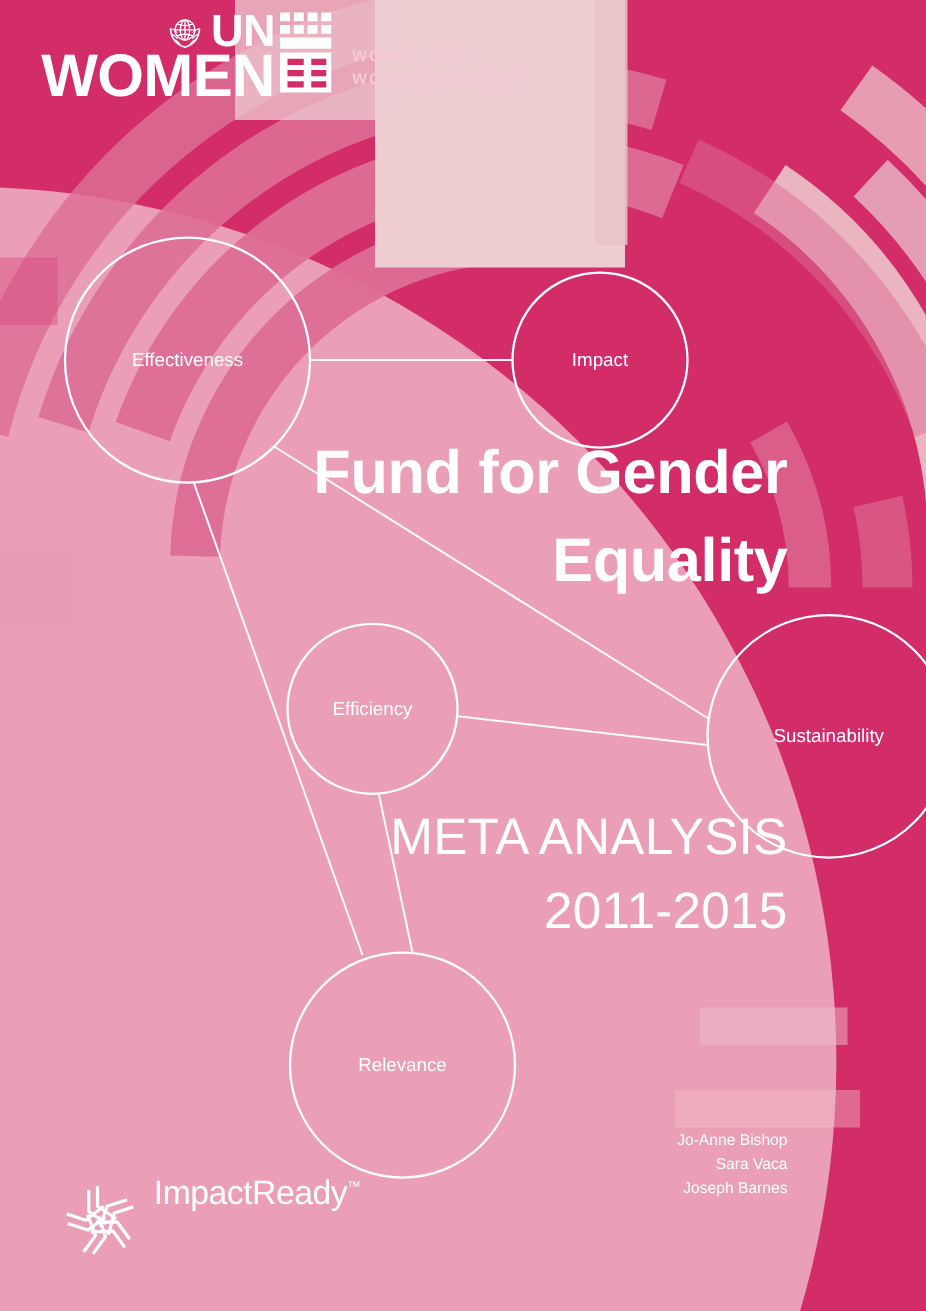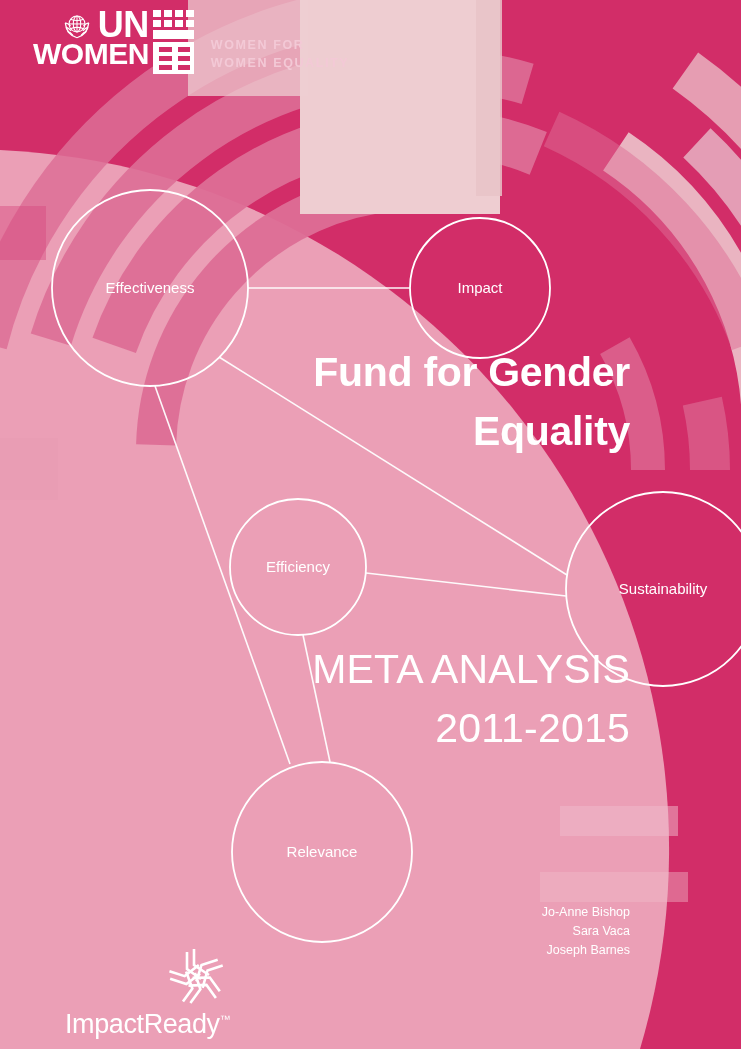--- a/index.html
+++ b/index.html
@@ -47,21 +47,21 @@
     height: 36px;
   }
   .un-emblem { width: 34px; height: 34px; display: block; }
   .un-word {
     color: #ffffff;
     font-weight: bold;
     letter-spacing: -0.5px;
     line-height: 0.92;
   }
   .un-un { font-size: 36px; margin-left: 4px; }
-  .un-women { font-size: 30px; margin-top: -3px; }
+  .un-women { font-size: 48px; margin-top: -3px; }
   .fge-mark { width: 46px; height: 68px; margin-left: 4px; margin-top: 1px; display:block; }
   .fge-tag {
     margin-left: 12px;
     margin-top: 29px;
     color: #f3c9d6;
     font-size: 12.5px;
     font-weight: bold;
     letter-spacing: 1.6px;
     line-height: 1.45;
     white-space: nowrap;
@@ -69,21 +69,21 @@
 
   
   .title-main {
     position: absolute;
     right: 111px;
     top: 343px;
     width: 420px;
     z-index: 5;
     text-align: right;
     color: #ffffff;
-    font-size: 41px;
+    font-size: 49px;
     font-weight: bold;
     line-height: 1.45;
     letter-spacing: -0.3px;
   }
   .title-sub {
     position: absolute;
     right: 111px;
     top: 640px;
     width: 460px;
     z-index: 5;
@@ -103,26 +103,25 @@
     text-align: right;
     color: #ffffff;
     font-size: 12.5px;
     font-weight: normal;
     line-height: 1.52;
   }
 
   
   .logo-ir {
     position: absolute;
-    left: 57px;
+    left: 47px;
     top: 941px;
     z-index: 6;
     display: flex;
-    align-items: flex-end;
-    flex-direction: column;
+    align-items: flex-start;
   }
   .ir-mark { width: 68px; height: 70px; display: block; }
   .ir-word {
     position: relative;
     margin-left: 8px;
     color: #ffffff;
     font-size: 27px;
     line-height: 1;
     letter-spacing: -0.4px;
   }

